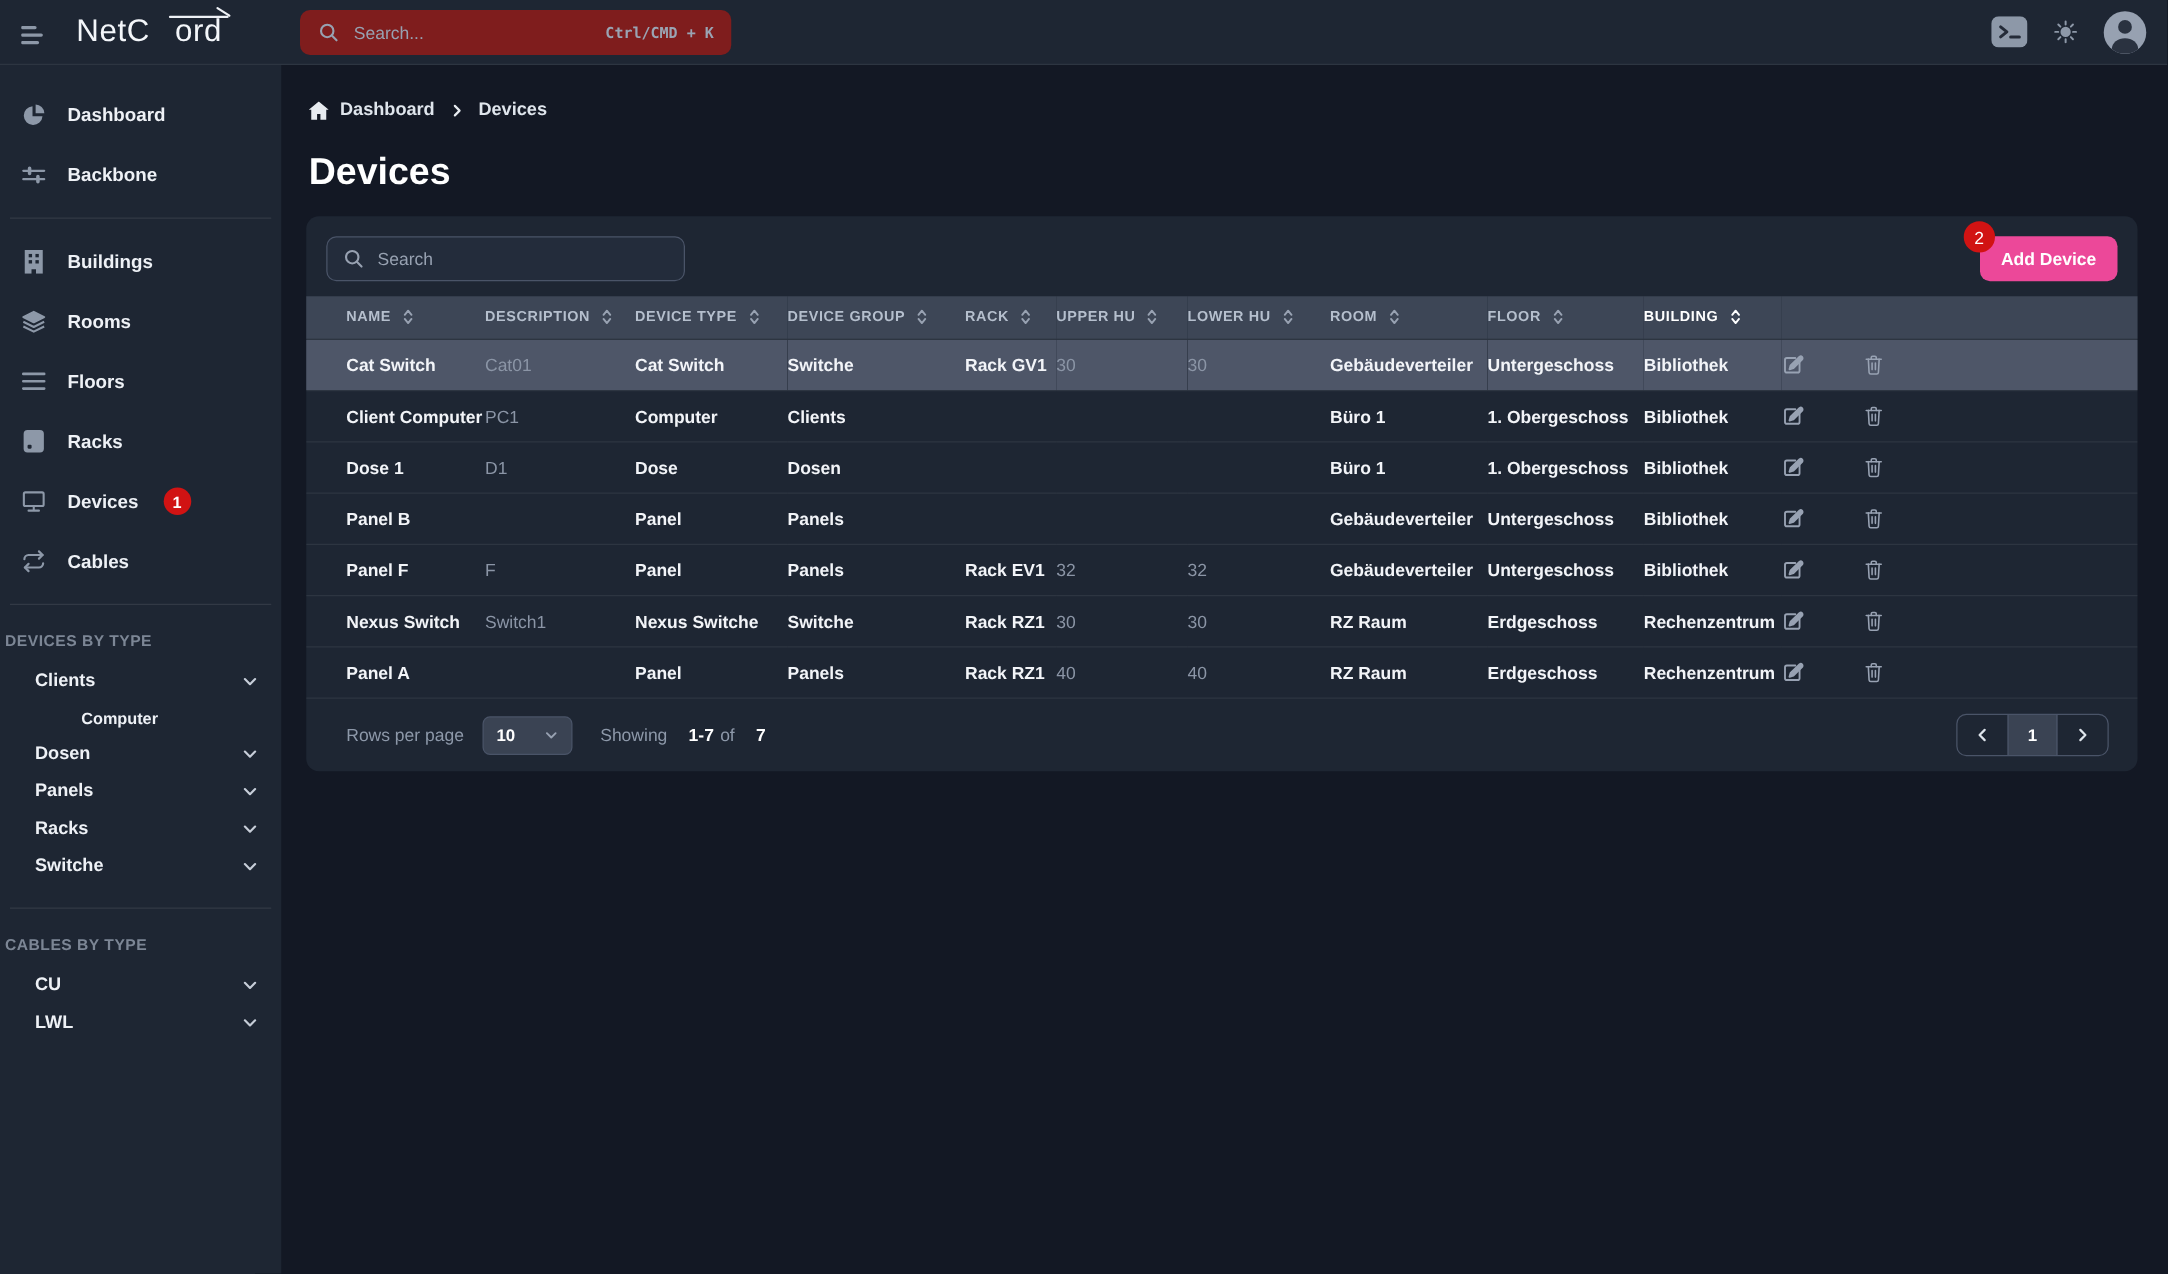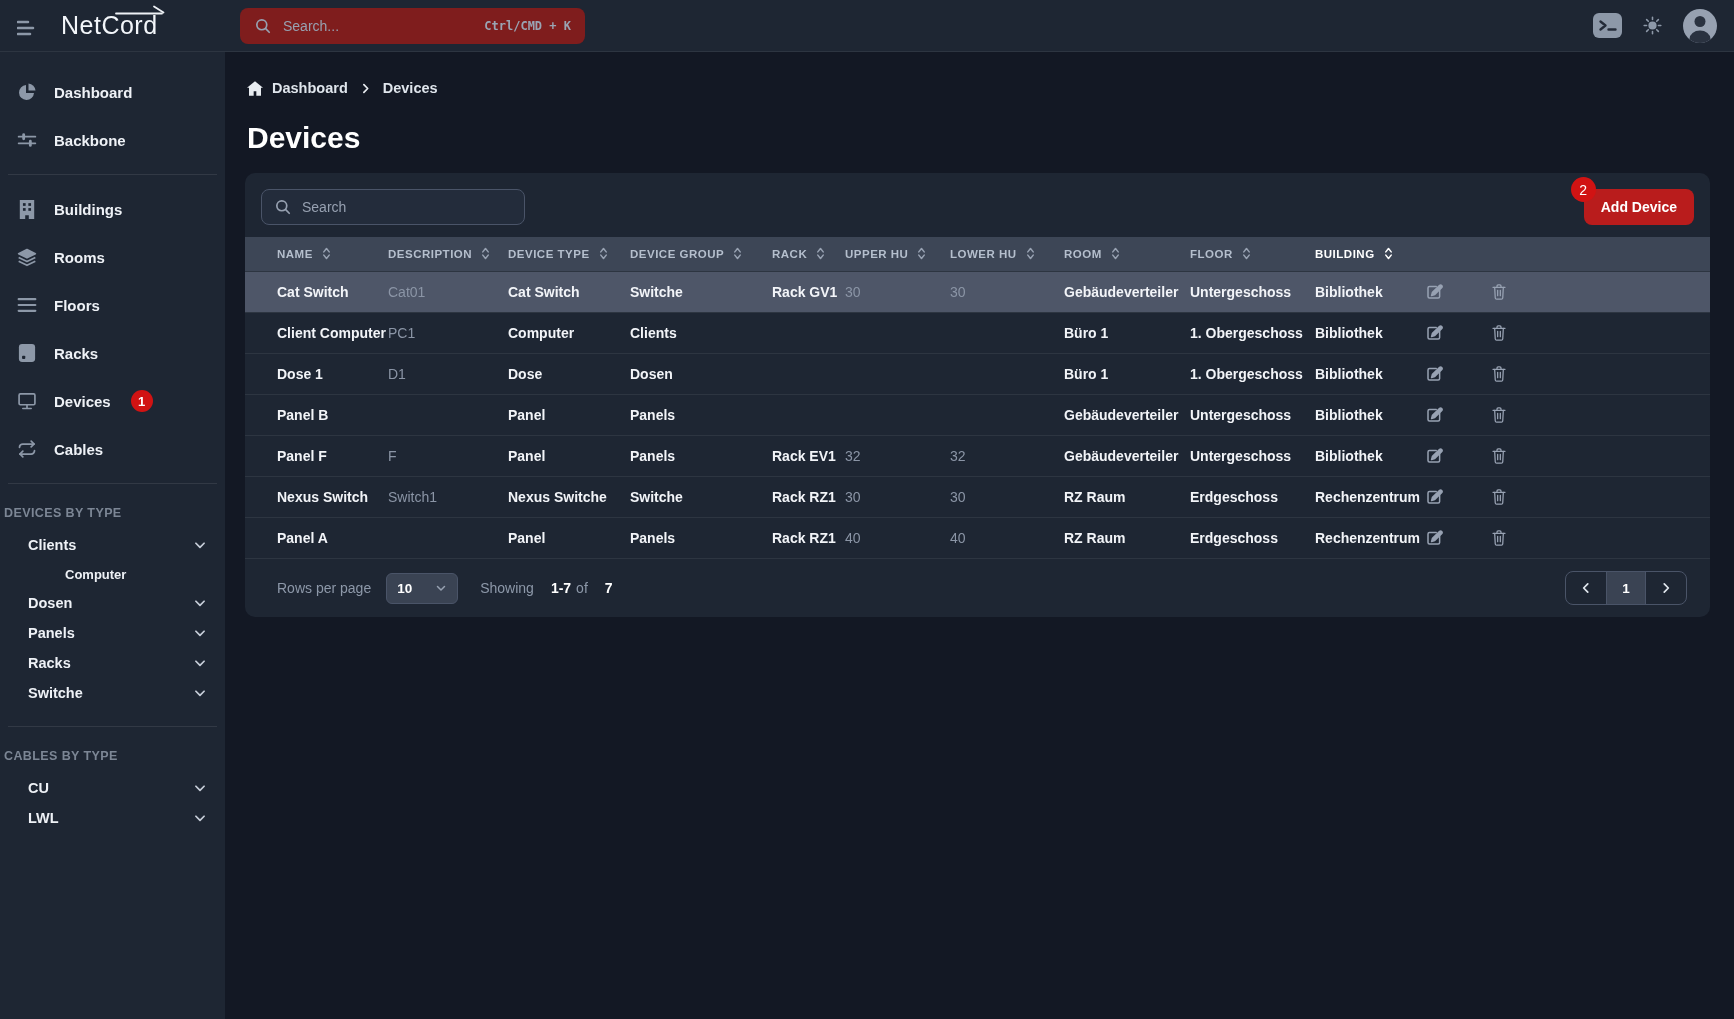--- a/index.html
+++ b/index.html
@@ -12,21 +12,21 @@
   svg { display:block; }
 
   
   .topbar {
     height:52px; background:#1e2633; display:flex; align-items:center;
     border-bottom:1px solid rgba(255,255,255,.07); position:relative; z-index:2;
   }
   .brand { width:225px; flex:0 0 225px; display:flex; align-items:flex-end; gap:20px; padding-left:15px; }
   .menu-btn { cursor:pointer; padding:4px 2px; }
   .logo { font-size:25px; font-weight:400; color:#f3f6fa; letter-spacing:.5px; display:flex; }
-  .logo .ord { position:relative; }
+  .logo .ord { position:relative;margin-left:20px; }
   .logo .ord svg { position:absolute; top:-7px; left:-7px; }
   .tb-search {
     margin-left:15px; width:345px; height:36px; background:#7f1d1d; border-radius:8px;
     display:flex; align-items:center; gap:10px; padding:0 14px; cursor:pointer;
   }
   .tb-search input {
     flex:1; background:transparent; border:0; outline:0; color:#c6cdd8; font-size:14px;
     font-family:"Liberation Sans", sans-serif;
   }
   .tb-search input::placeholder { color:#97a1b1; }
@@ -54,31 +54,31 @@
   .type-sub { height:28px; display:flex; align-items:center; padding-left:65px; font-size:13px; font-weight:700; color:#eef1f6; cursor:pointer; }
 
   
   .main { flex:1; padding:18px 0 0 20px; }
   .breadcrumb { display:flex; align-items:center; gap:11px; margin:10px 0 0 2px; }
   .bc-link { display:flex; align-items:center; gap:9px; font-size:14.5px; font-weight:700; color:#dfe5ec; cursor:pointer; }
   .page-title { font-size:30px; font-weight:800; color:#fff; margin:25px 0 18px 2px; }
 
   .card { background:#1e2633; border-radius:10px; width:1465px; }
   .card-toolbar { display:flex; align-items:flex-start; padding:16px 16px 12px 16px; }
-  .card-search { position:relative; width:264px; height:36px; }
+  .card-search { position:relative; width:287px; height:36px; }
   .card-search input {
     width:100%; height:100%; background:#232c3b; border:1px solid #4a5468; border-radius:8px;
     color:#dfe5ec; font-size:14px; padding:0 12px 0 40px; outline:none;
     font-family:"Liberation Sans", sans-serif;
   }
   .card-search input::placeholder { color:#97a1b1; }
   .card-search .mag { position:absolute; left:13px; top:9px; }
   .add-wrap { margin-left:auto; position:relative; }
   .btn-add {
-    background:#b91c1c; color:#fff; font-weight:700; font-size:14px; border:0; border-radius:8px;
+    background:#ec4899; color:#fff; font-weight:700; font-size:14px; border:0; border-radius:8px;
     height:36px; padding:0 17px; cursor:pointer; font-family:"Liberation Sans", sans-serif;
   }
   .step-badge {
     position:absolute; width:25px; height:25px; border-radius:50%; background:#d11313; color:#fff;
     font-size:14px; display:flex; align-items:center; justify-content:center; z-index:1;
   }
   .step-badge.add { left:-13px; top:-12px; }
 
   
   table.devices { width:1465px; border-collapse:collapse; table-layout:fixed; font-size:14px; }

